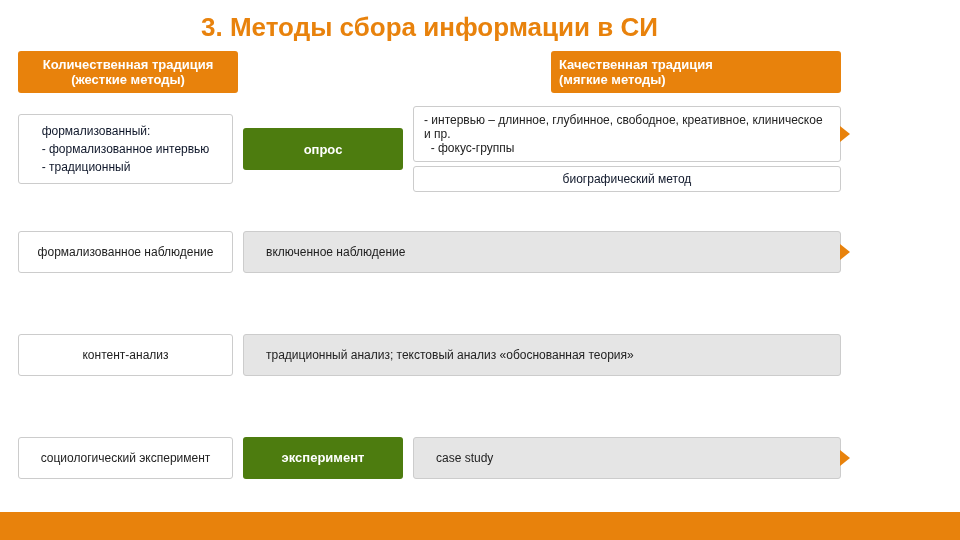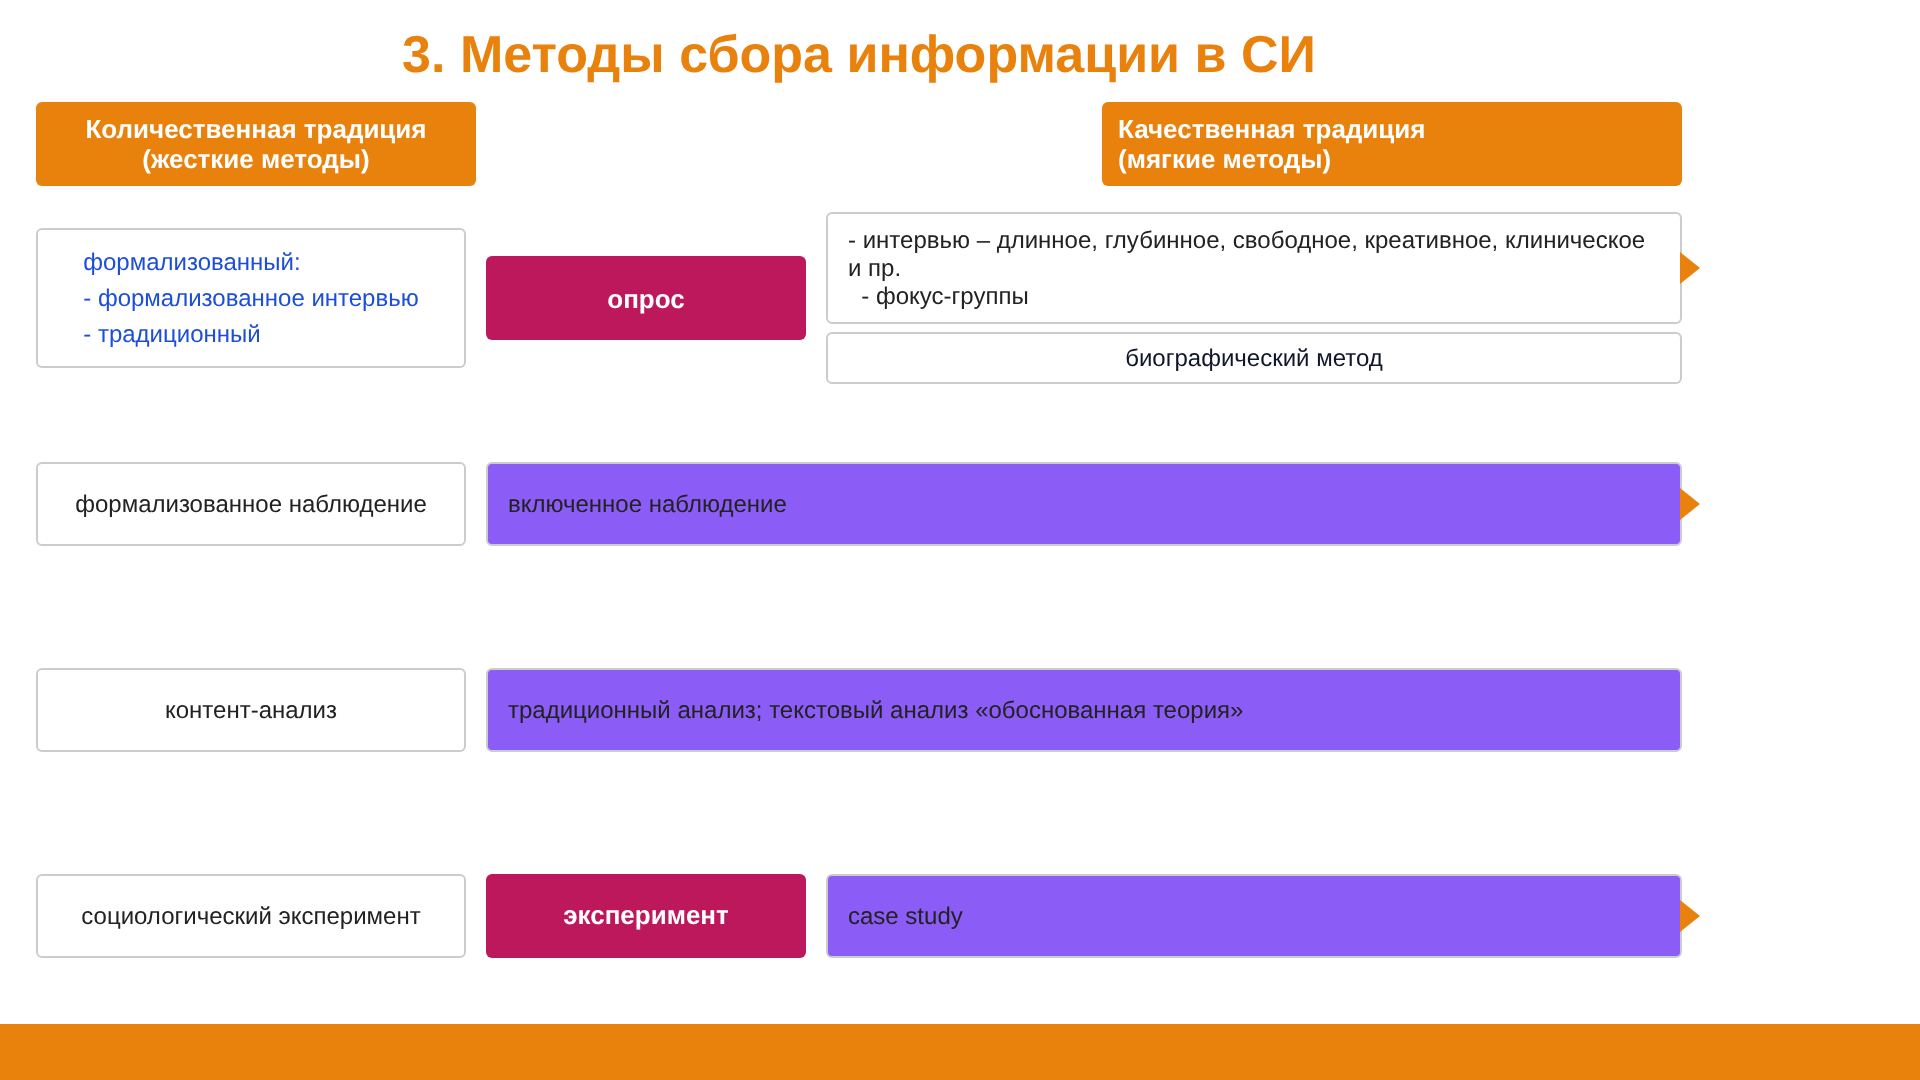--- a/index.html
+++ b/index.html
@@ -96,46 +96,46 @@
       min-height: 42px;
       display: flex;
       align-items: center;
       justify-content: center;
       text-align: center;
       background: #fff;
     }
 
     .cell-center {
       flex: 0 0 160px;
-      background: #be185d;
+      background: #4d7c0f;
       color: #fff;
       border-radius: 3px;
       font-size: 13px;
       font-weight: bold;
       padding: 7px 10px;
       text-align: center;
       min-height: 42px;
       display: flex;
       align-items: center;
       justify-content: center;
       margin: 0 auto;
     }
 
     .cell-right {
       flex: 1;
       border: 1.5px solid #ccc;
       border-radius: 3px;
       font-size: 12px;
       color: #222;
-      padding: 7px 10px;
+      padding: 7px 22px;
       min-height: 42px;
       display: flex;
       align-items: center;
       text-align: left;
-      background: #8b5cf6;
+      background: #e5e5e5;
       position: relative;
     }
 
     .cell-right.has-arrow::after {
       content: '';
       position: absolute;
       right: -10px;
       top: 50%;
       transform: translateY(-50%);
       width: 0;
@@ -160,21 +160,21 @@
       border-radius: 3px;
       font-size: 12px;
       color: #0f172a;
       padding: 5px 10px;
       background: #fff;
       text-align: center;
     }
 
     .left-text-block {
       font-size: 12px;
-      color: #1d4ed8;
+      color: #0f172a;
       text-align: left;
       line-height: 1.5;
     }
 
     .orange-bottom-bar {
       height: 28px;
       background: #e8820c;
       width: 960px;
       margin-top: auto;
     }

